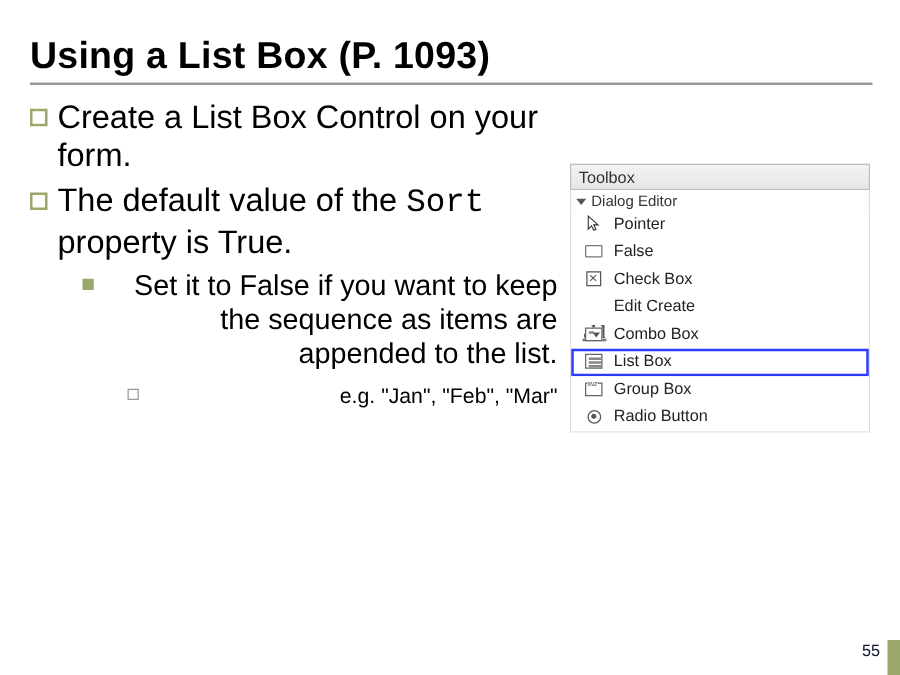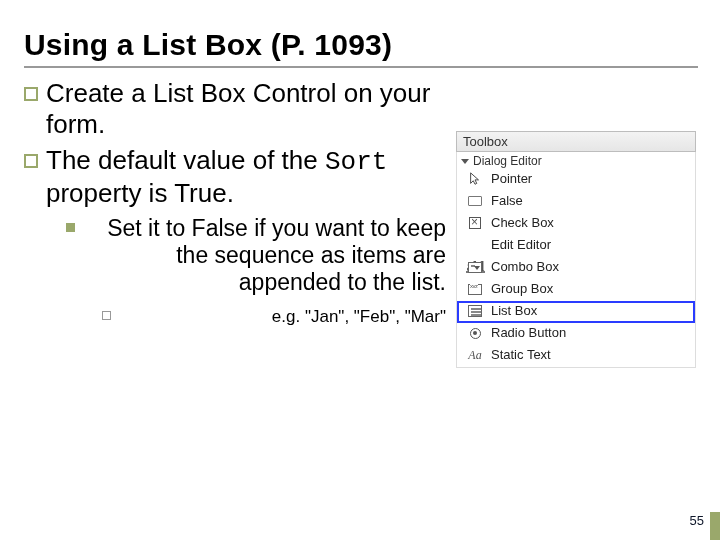--- a/index.html
+++ b/index.html
@@ -260,56 +260,50 @@
         <span class="tb-icon">
             <span class="tb-check-ico"></span>
           </span>
         <span>Check Box</span>
       </div>
 
       <div class="tb-item">
         <span class="tb-icon">
             <span class="tb-edit-ico">abl</span>
           </span>
-        <span>Edit Editor</span>
+        <span>Edit Create</span>
       </div>
 
       <div class="tb-item">
         <span class="tb-icon">
             <span class="tb-combo-ico"></span>
           </span>
         <span>Combo Box</span>
       </div>
 
+      <div class="tb-item selected">
+        <span class="tb-icon">
+            <span class="tb-list-ico"></span>
+          </span>
+        <span>List Box</span>
+      </div>
+
       <div class="tb-item">
         <span class="tb-icon">
             <span class="tb-group-ico"></span>
           </span>
         <span>Group Box</span>
       </div>
 
-      <div class="tb-item selected">
-        <span class="tb-icon">
-            <span class="tb-list-ico"></span>
-          </span>
-        <span>List Box</span>
-      </div>
-
       <div class="tb-item">
         <span class="tb-icon">
             <span class="tb-radio-ico"></span>
           </span>
         <span>Radio Button</span>
       </div>
 
-      <div class="tb-item">
-        <span class="tb-icon">
-            <span class="tb-static-ico">Aa</span>
-          </span>
-        <span>Static Text</span>
-      </div>
 
     </div>
   </div>
 
   <div class="page-num">55</div>
   <div class="accent-bar"></div>
 </div>
 
 </body></html>

